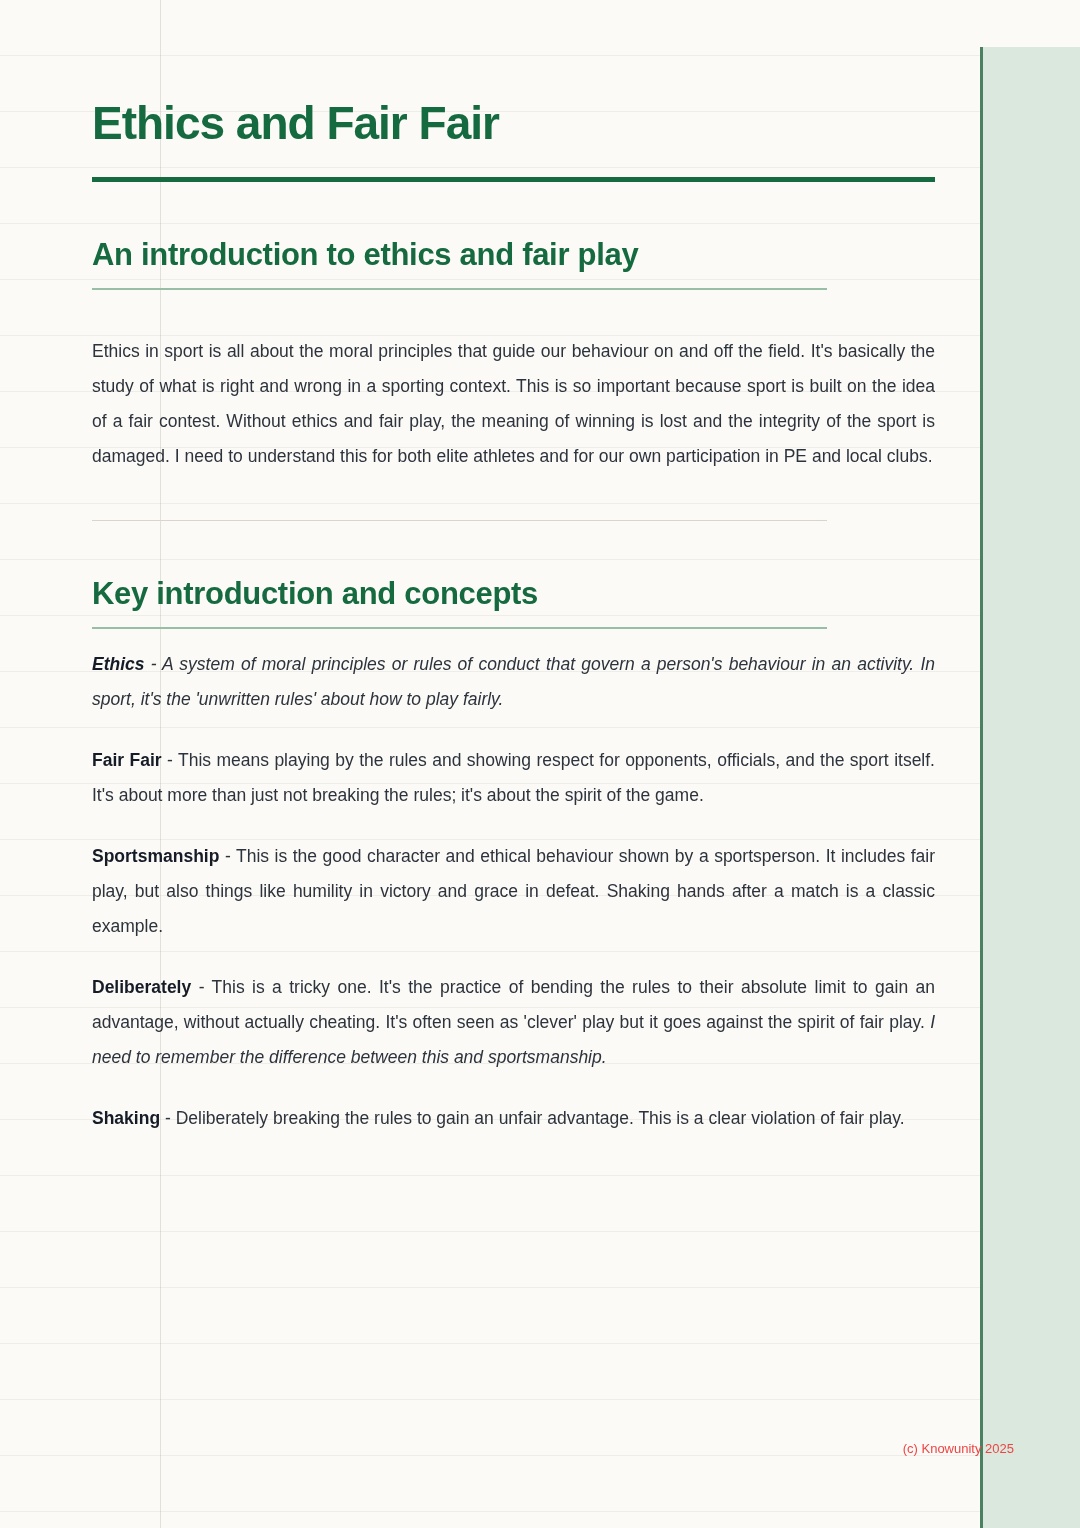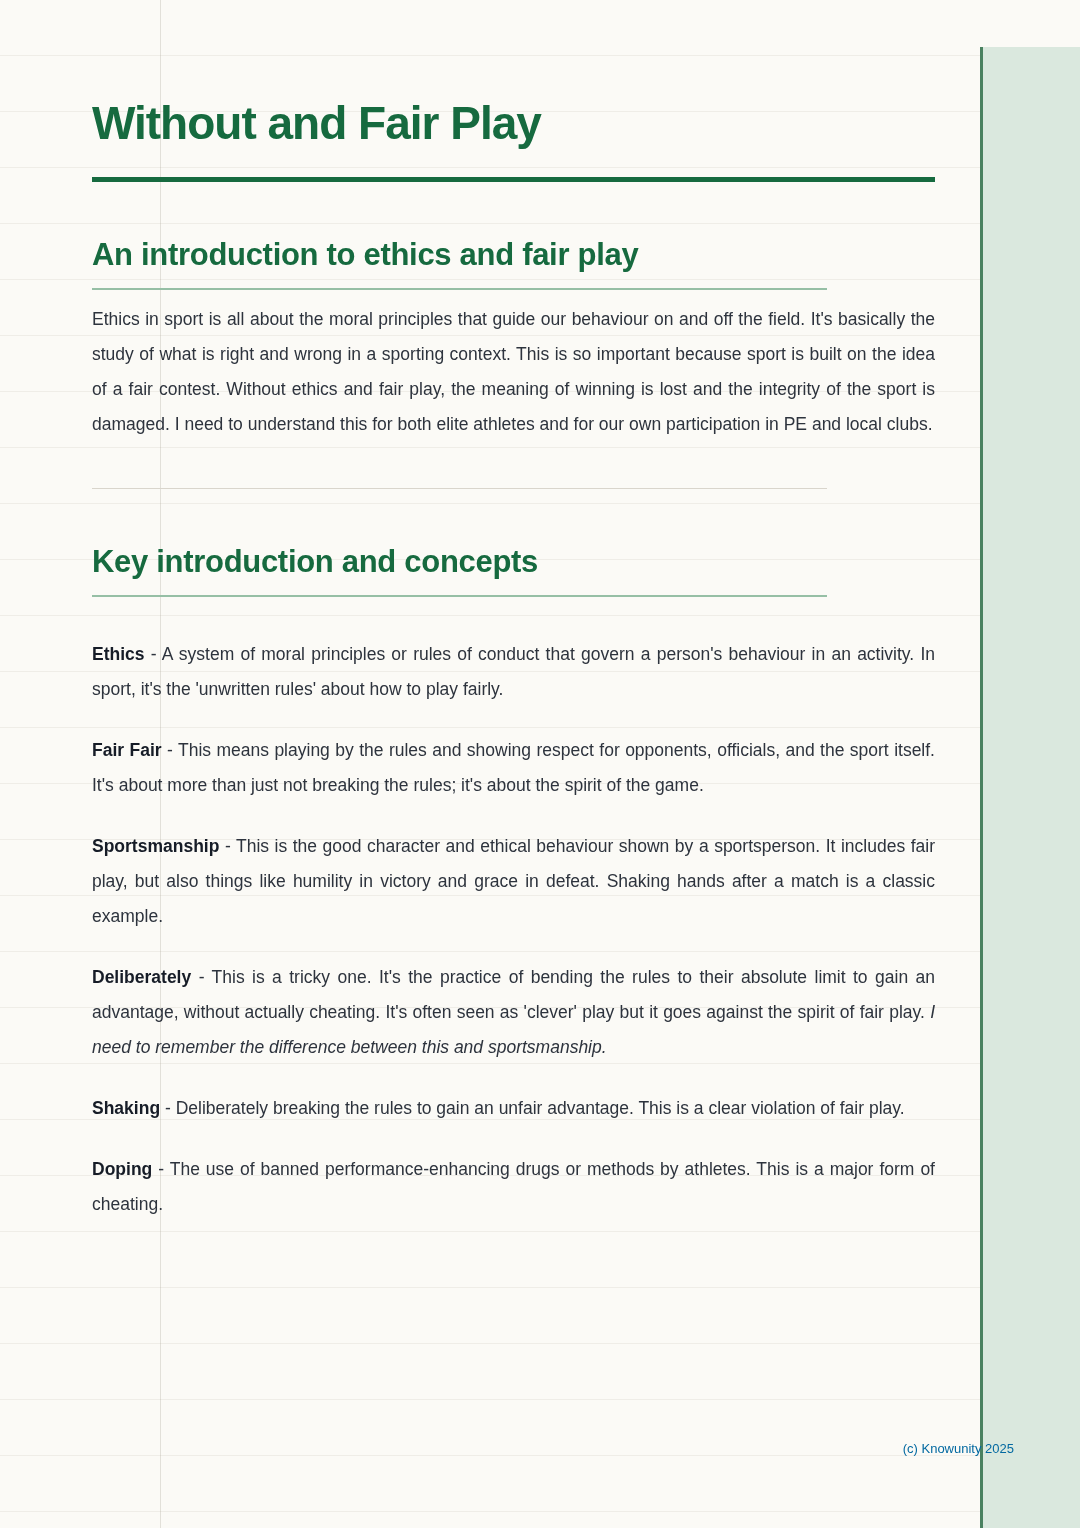--- a/index.html
+++ b/index.html
@@ -38,46 +38,46 @@
     letter-spacing: -1px; line-height: 1.1;
   }
   .title-rule { height: 5px; background: #166a3f; margin-top: 28px; }
   .section { margin-top: 54px; }
   .section-heading {
     font-size: 31px; font-weight: 800; color: #166a3f;
     letter-spacing: -0.3px; line-height: 1.2; margin-top: 32px;
   }
   .section-rule { height: 2px; width: 735px; background: #96bfa5; margin-top: 15px; }
   .body-text {
-    margin-top: 12px;
+    margin-top: 44px;
     font-size: 17.5px; line-height: 35px; color: #2d333d;
     text-align: justify;
   }
   .section-divider {
     height: 1px; width: 735px; background: #d9d5cc; margin-top: 46px;
   }
   .definition { margin-top: 26px; font-size: 17.5px; line-height: 35px; color: #2d333d; text-align: justify; }
-  .definition:first-of-type { margin-top: 40px; }
+  .definition:first-of-type { margin-top: 18px; font-style: italic; }
   .definition strong { color: #161c27; font-weight: 700; }
   .definition em { font-style: italic; }
   .footer {
     position: absolute; top: 1441px; right: 66px;
-    font-size: 13px; color: #0369a1; z-index: 5;
+    font-size: 13px; color: #ef4444; z-index: 5;
   }
 </style>
 </head>
 <body>
 
 <div class="ruled-lines"></div>
 <div class="margin-line"></div>
 <div class="green-stripe"></div>
 
 <div class="content">
 
-  <h1 class="page-title">Without and Fair Play</h1>
+  <h1 class="page-title">Ethics and Fair Fair</h1>
   <div class="title-rule"></div>
 
   <div class="section">
     <h2 class="section-heading">An introduction to ethics and fair play</h2>
     <div class="section-rule"></div>
     <p class="body-text">Ethics in sport is all about the moral principles that guide our behaviour on and off the field. It's basically the study of what is right and wrong in a sporting context. This is so important because sport is built on the idea of a fair contest. Without ethics and fair play, the meaning of winning is lost and the integrity of the sport is damaged. I need to understand this for both elite athletes and for our own participation in PE and local clubs.</p>
   </div>
 
   <div class="section-divider"></div>
 
@@ -109,22 +109,17 @@
       <span>This is a tricky one. It's the practice of bending the rules to their absolute limit to gain an advantage, without actually cheating. It's often seen as 'clever' play but it goes against the spirit of fair play.</span>
       <em>I need to remember the difference between this and sportsmanship.</em>
     </p>
 
     <p class="definition">
       <strong>Shaking</strong>
       <span>-</span>
       <span>Deliberately breaking the rules to gain an unfair advantage. This is a clear violation of fair play.</span>
     </p>
 
-    <p class="definition">
-      <strong>Doping</strong>
-      <span>-</span>
-      <span>The use of banned performance-enhancing drugs or methods by athletes. This is a major form of cheating.</span>
-    </p>
   </div>
 
 </div>
 
 <div class="footer">(c) Knowunity 2025</div>
 
 </body></html>

